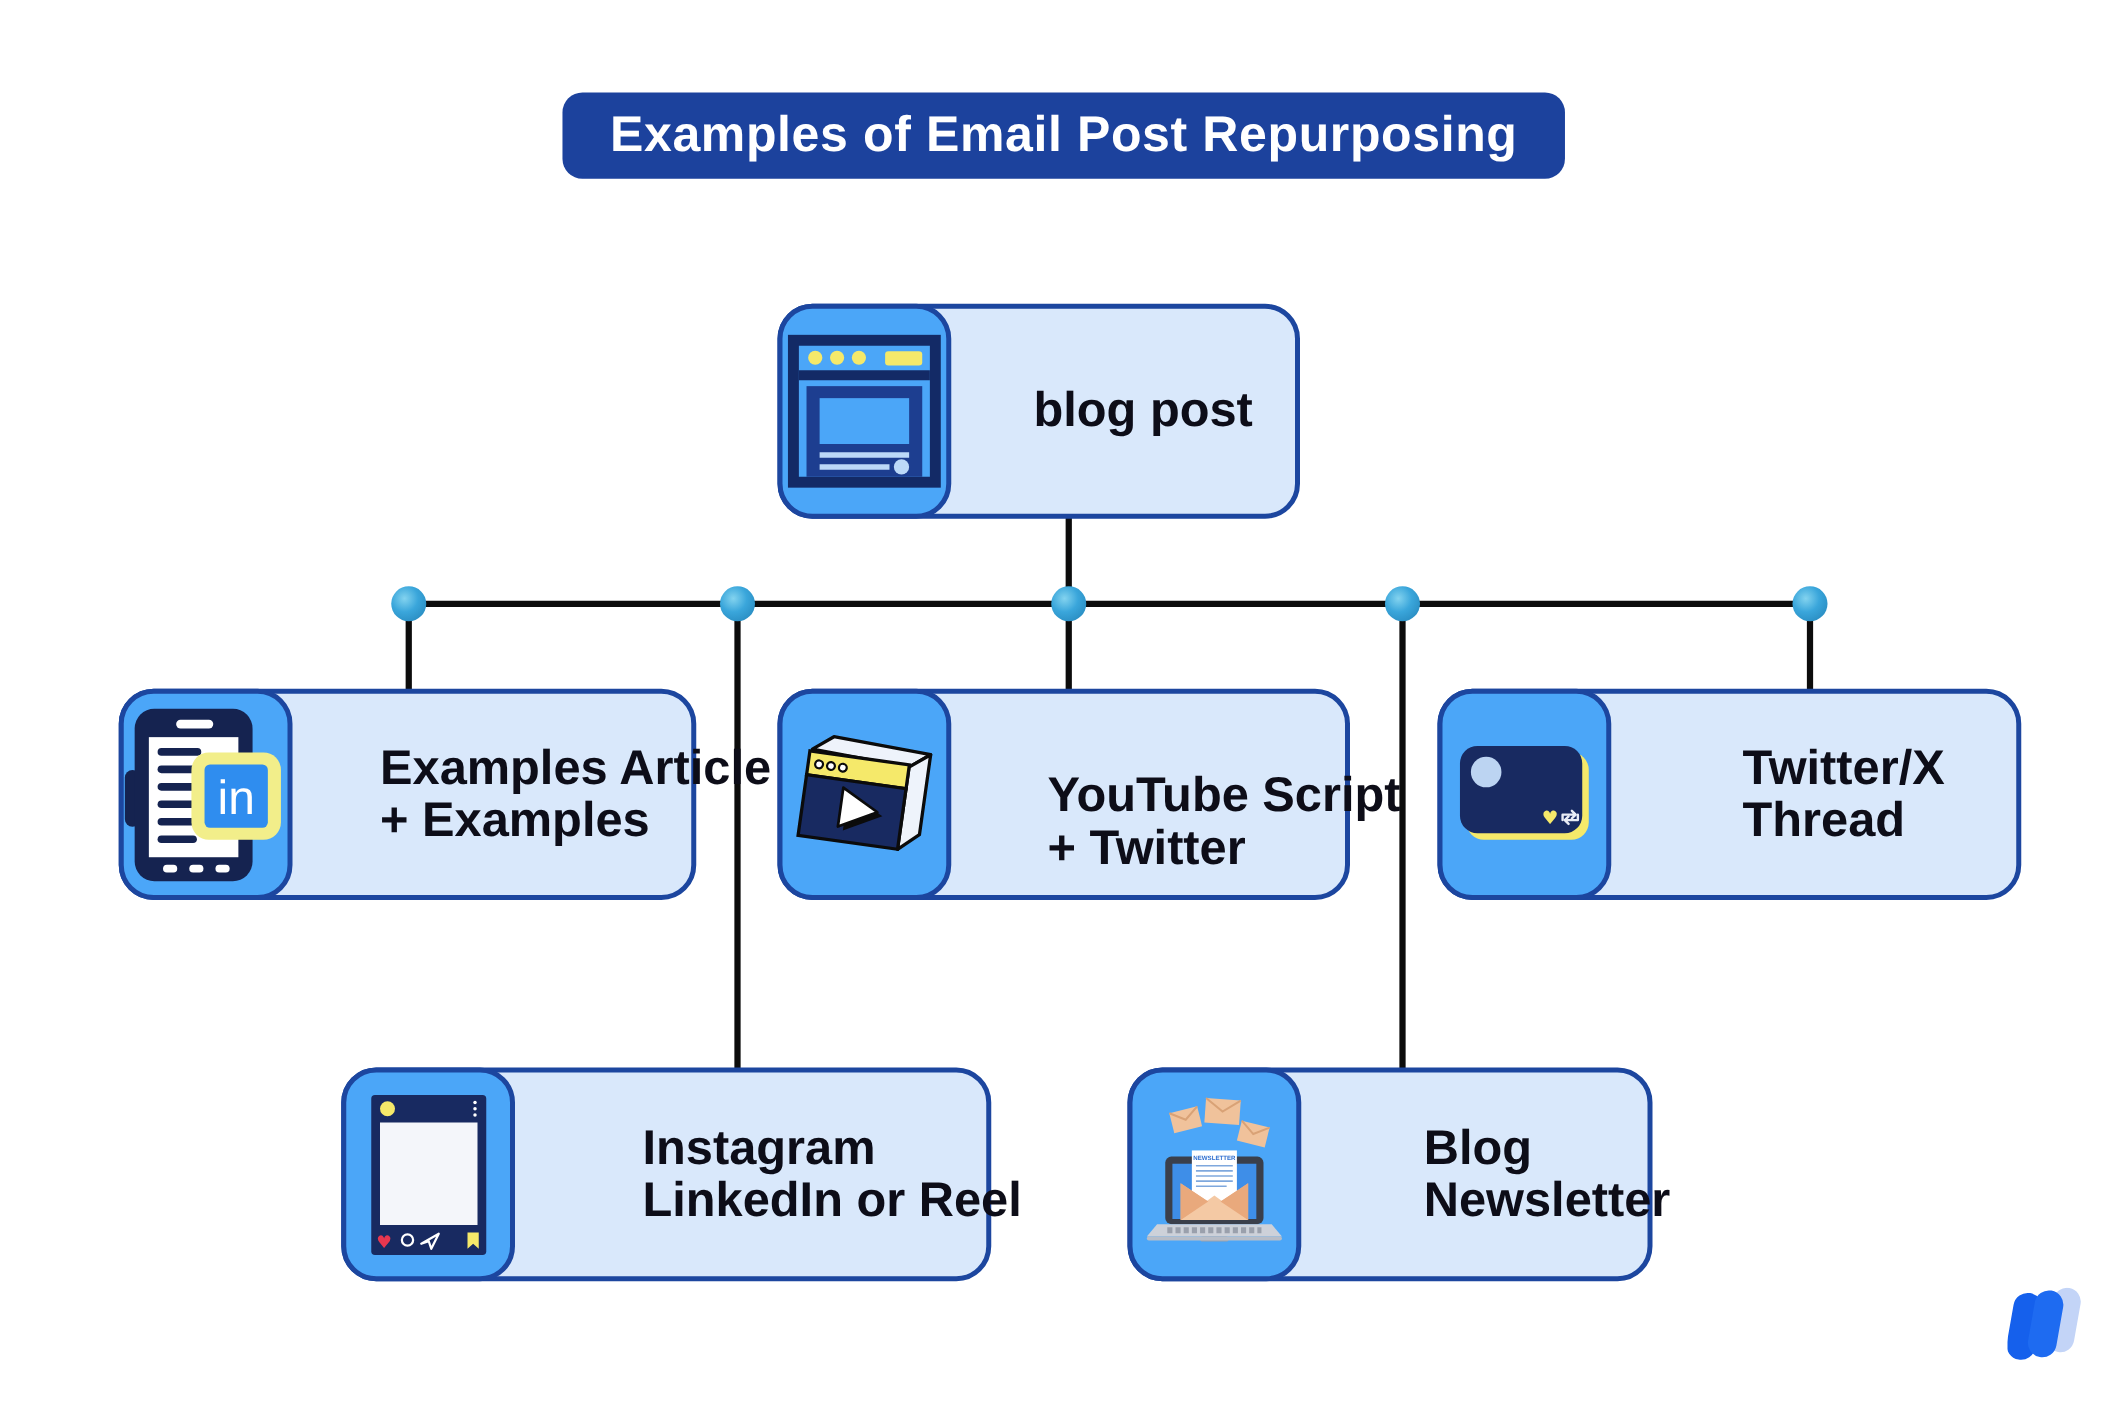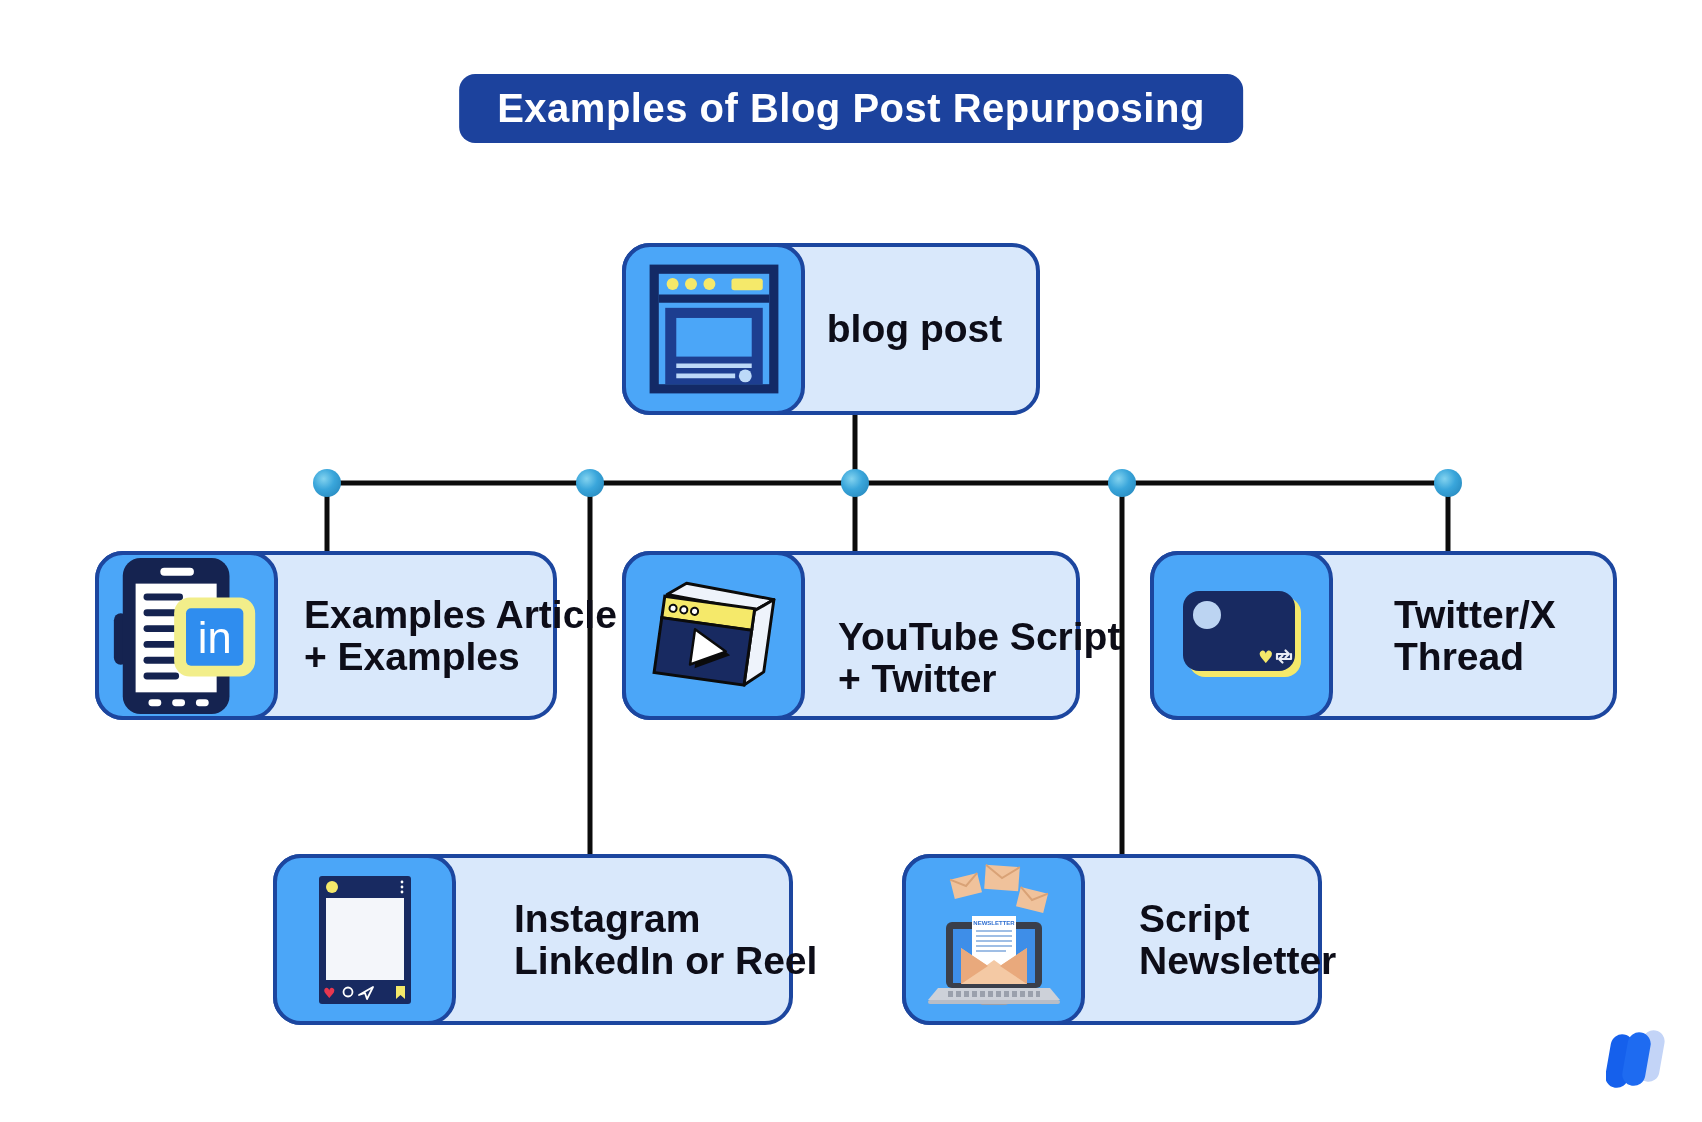--- a/index.html
+++ b/index.html
@@ -17,21 +17,21 @@
 
   
   #connectors{position:absolute;left:0;top:0;z-index:0;}
 
   
   .node{
     position:absolute;background:#d9e8fb;border:4px solid #1c469f;
     border-radius:28px;z-index:2;box-sizing:border-box;
   }
   .tile{
-    position:absolute;left:-4px;top:-4px;height:calc(100% + 8px);width:183px;
+    position:absolute;left:-4px;top:-4px;height:calc(100% + 8px);width:139px;
     background:#4ba6f8;border:4px solid #1c469f;border-radius:28px;
     box-sizing:border-box;display:flex;align-items:center;justify-content:center;
     overflow:hidden;
   }
   .label{
     position:absolute;top:0;bottom:0;display:flex;flex-direction:column;
     justify-content:center;color:#0d0d18;font-size:39px;font-weight:700;
     line-height:42px;white-space:nowrap;
   }
   .label.centered{align-items:center;}
@@ -51,21 +51,21 @@
   #node-email    .label{left:233px;}
 
   
   .logo{position:absolute;left:1606px;top:1030px;width:64px;height:62px;z-index:2;}
 </style>
 </head>
 <body>
 
 <div id="canvas">
 
-  <div class="banner">Examples of Blog Post Repurposing</div>
+  <div class="banner">Examples of Email Post Repurposing</div>
 
   <svg id="connectors" width="1702" height="1122" viewBox="0 0 1702 1122">
     <defs>
       <radialGradient id="dotGrad" cx="38%" cy="35%" r="70%">
         <stop offset="0%" stop-color="#83d3ef"></stop>
         <stop offset="55%" stop-color="#3aa6db"></stop>
         <stop offset="100%" stop-color="#2b8fc4"></stop>
       </radialGradient>
     </defs>
     <g stroke="#0c0c0c" stroke-width="5">
@@ -242,21 +242,21 @@
         </g>
         <g>
           <polygon points="24,128 136,128 146,140 14,140" fill="#cdd1d9"></polygon>
           <line x1="34" y1="134" x2="126" y2="134" stroke="#9aa0ac" stroke-width="6" stroke-dasharray="5 3"></line>
           <rect x="66" y="140" width="28" height="5" rx="2.5" fill="#9aa0ac"></rect>
           <rect x="14" y="140" width="132" height="4" rx="2" fill="#b8bdc7"></rect>
         </g>
       </svg>
     </div>
     <div class="label">
-      <span>Script</span>
+      <span>Blog</span>
       <span>Newsletter</span>
 
     </div>
   </div>
 
   <svg class="logo" viewBox="0 0 64 62">
     <g>
       <rect x="34" y="0" width="22" height="52" rx="11" fill="#c3d4f7" transform="rotate(10 45 26)"></rect>
       <rect x="2" y="4" width="23" height="54" rx="11.5" fill="#1560ec" transform="rotate(10 13 31)"></rect>
       <rect x="19" y="2" width="23" height="54" rx="11.5" fill="#1e6bf1" transform="rotate(10 30 29)"></rect>

